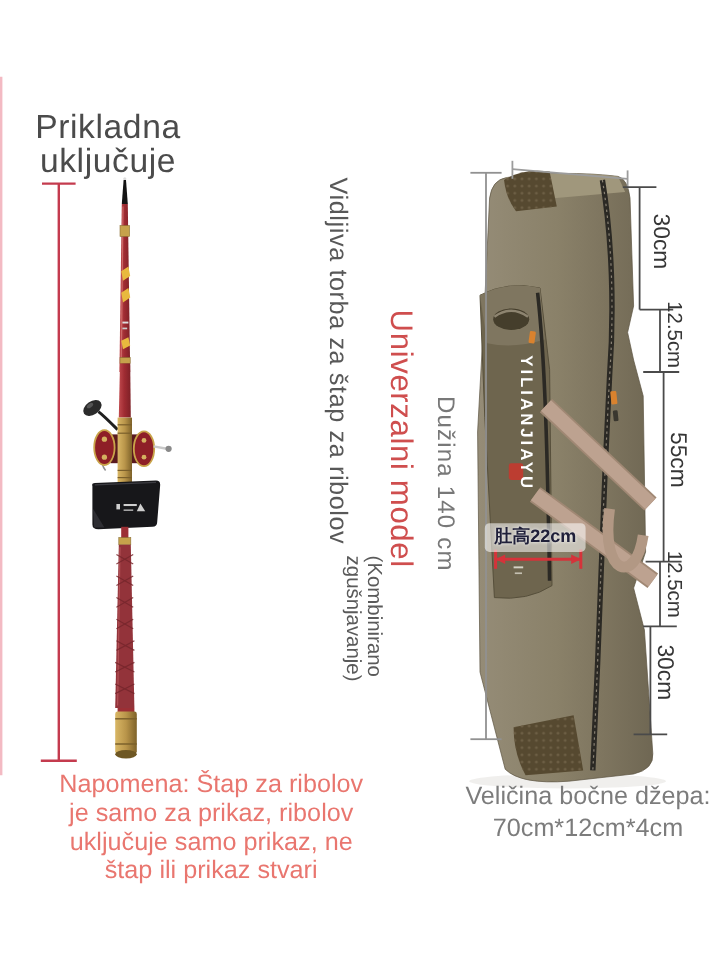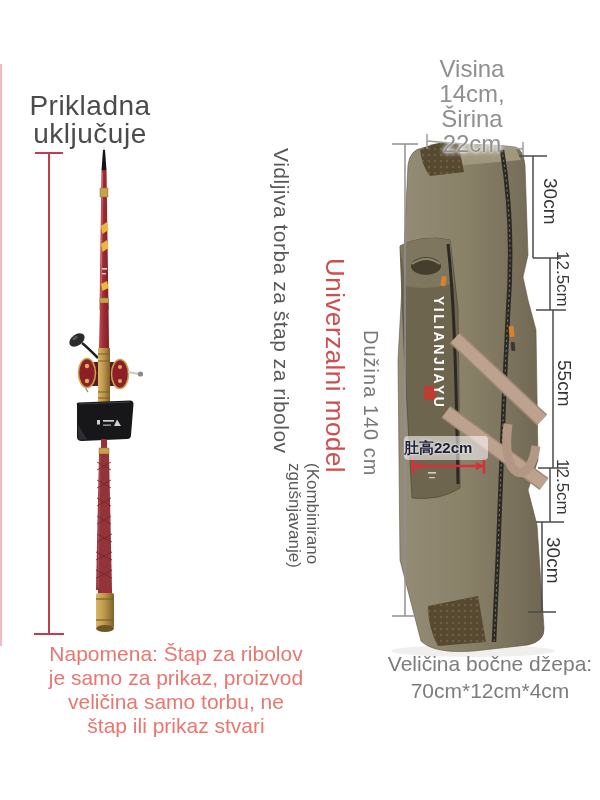--- a/index.html
+++ b/index.html
@@ -19,21 +19,21 @@
   .length-label { left:359px; top:330px; font-size:20px; color:#787878; letter-spacing:1px; z-index:9; }
   .size-block { left:408px; top:56px; width:128px; font-size:24px; line-height:25px; color:#8f8f8f; z-index:9;
     text-shadow:0 0 4px #fff, 0 0 7px #fff, 0 0 2px #fff; }
   .pocket-block { left:372px; top:650px; width:236px; font-size:21px; line-height:27px; color:#7c7c7c; z-index:9; }
   .measure { color:#363636; z-index:9; }
   .m0 { left:539px; top:178px; font-size:19px; }
   .m1 { left:552px; top:251px; font-size:17px; }
   .m2 { left:553px; top:360px; font-size:19px; }
   .m3 { left:552px; top:459px; font-size:17px; }
   .m4 { left:542px; top:537px; font-size:19px; }
-  .belly-label { left:404px; top:436px; width:84px; height:24px; line-height:24px; text-align:left;
+  .belly-label { left:404px; top:436px; width:84px; height:24px; line-height:24px; text-align:center;
     font-size:15px; font-weight:bold; color:#20203a; background:rgba(255,255,255,.55); border-radius:4px;
     text-shadow:0 0 3px #fff; z-index:8; }
   svg { position:absolute; }
   .overlay { pointer-events:none; }
 </style>
 </head>
 <body>
 
 <div class="page">
 
@@ -222,40 +222,34 @@
 
   <div class="abs v universal-label">Univerzalni model</div>
 
   <div class="abs v condensed-block">
     <div>(Kombinirano</div>
     <div>zgušnjavanje)</div>
   </div>
 
   <div class="abs v length-label">Dužina 140 cm</div>
 
-  <div class="abs size-block center">
-    <div>Visina</div>
-    <div>14cm,</div>
-    <div>Širina</div>
-    <div>22cm</div>
-  </div>
 
   <div class="abs v measure m0">30cm</div>
   <div class="abs v measure m1">12.5cm</div>
   <div class="abs v measure m2">55cm</div>
   <div class="abs v measure m3">12.5cm</div>
   <div class="abs v measure m4">30cm</div>
 
   <div class="abs belly-label">肚高22cm</div>
 
   <div class="abs pocket-block center">
     <div>Veličina bočne džepa:</div>
     <div>70cm*12cm*4cm</div>
   </div>
 
   <div class="abs note-block center">
     <div>Napomena: Štap za ribolov</div>
-    <div>je samo za prikaz, proizvod</div>
-    <div>veličina samo torbu, ne</div>
+    <div>je samo za prikaz, ribolov</div>
+    <div>uključuje samo prikaz, ne</div>
     <div>štap ili prikaz stvari</div>
   </div>
 
 </div>
 
 </body></html>

